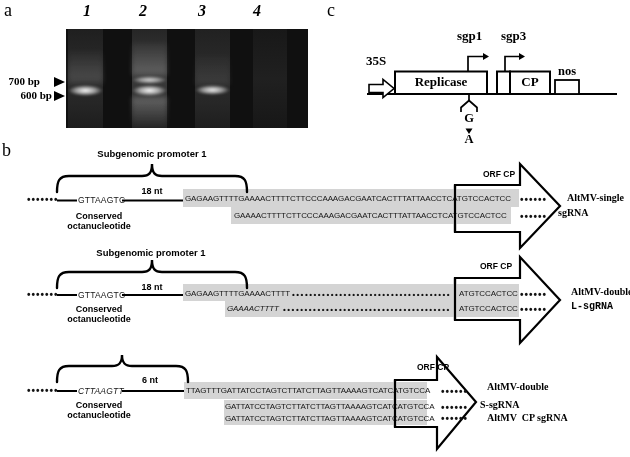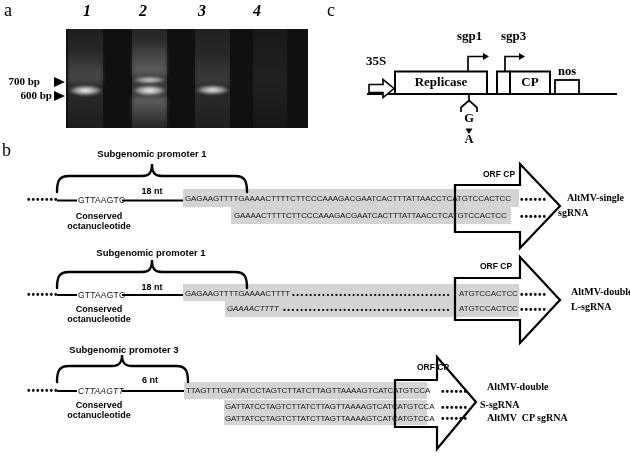--- a/index.html
+++ b/index.html
@@ -129,23 +129,22 @@
   <div class="abs seq" style="left:185px;top:289px;">GAGAAGTTTTGAAAACTTTT</div>
   <div class="leader" style="left:292px;top:290px;width:158px;">••••••••••••••••••••••••••••••••••••••••••••••••••••••••••••</div>
   <div class="abs seq" style="left:459px;top:289px;">ATGTCCACTCC</div>
   <div class="abs seq" style="left:227px;top:304px;font-style:italic;">GAAAACTTTT</div>
   <div class="leader" style="left:283px;top:305px;width:167px;">••••••••••••••••••••••••••••••••••••••••••••••••••••••••••••</div>
   <div class="abs seq" style="left:459px;top:304px;">ATGTCCACTCC</div>
   <div class="ldots" style="left:520px;top:290px;width:27px;">••••••</div>
   <div class="ldots" style="left:520px;top:305px;width:27px;">••••••</div>
   <div class="abs orf cx" style="left:478px;top:262px;">ORF CP</div>
   <div class="abs rowlabel" style="left:571px;top:286px;">AltMV-double</div>
-  <div class="abs rowlabel" style="left:571px;top:301px;">L-sgRNA</div>
+  <div class="abs rowlabel" style="left:571px;top:301px;font-family:Liberation Mono, monospace;">L-sgRNA</div>
 
-  <div class="abs blabel cx" style="left:124px;top:344px;">Subgenomic promoter 3</div>
   <div class="abs ntlabel cx" style="left:150px;top:375px;">6 nt</div>
   <div class="ldots" style="left:27px;top:386px;width:31px;">•••••••</div>
   <div class="abs octa" style="left:78px;top:386px;font-style:italic;">CTTAAGTT</div>
   <div class="abs ntlabel cx" style="left:99px;top:400px;">Conserved</div>
   <div class="abs ntlabel cx" style="left:99px;top:410px;">octanucleotide</div>
   <div class="gray" style="left:184px;top:382px;width:243px;height:17px;"></div>
   <div class="gray" style="left:224px;top:400px;width:203px;height:12px;"></div>
   <div class="gray" style="left:224px;top:412px;width:203px;height:13px;"></div>
   <div class="abs seq" style="left:186px;top:386px;">TTAGTTTGATTATCCTAGTCTTATCTTAGTTAAAAGTCATCATGTCCA</div>
   <div class="abs seq" style="left:225px;top:402px;">GATTATCCTAGTCTTATCTTAGTTAAAAGTCATCATGTCCA</div>

